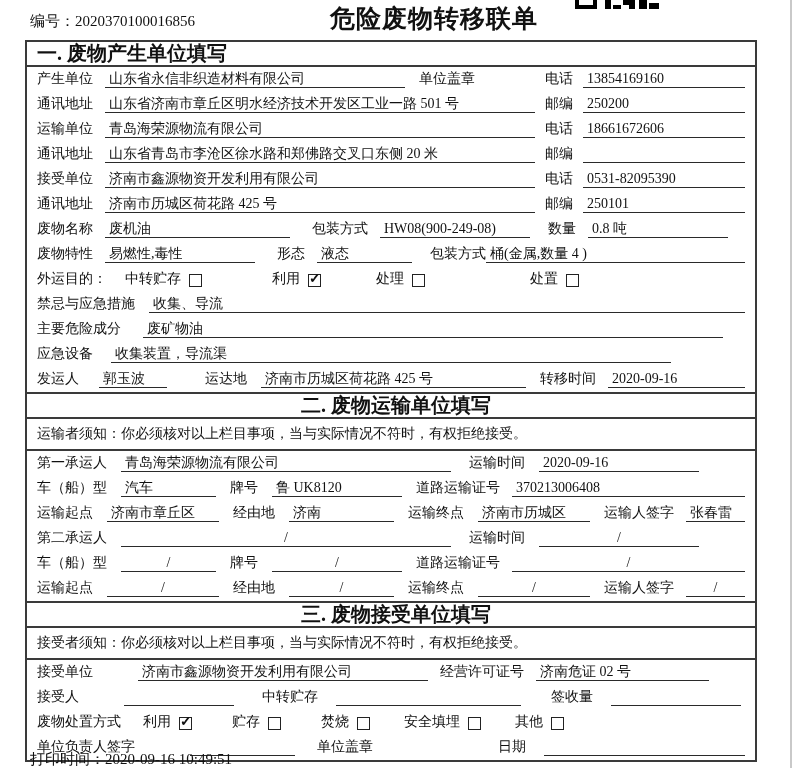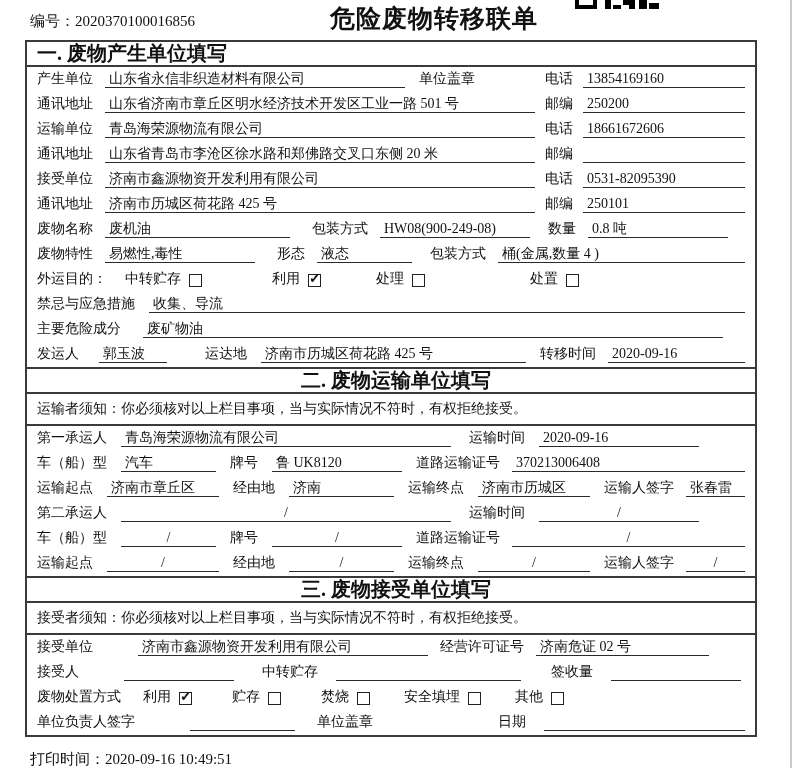--- a/index.html
+++ b/index.html
@@ -100,21 +100,21 @@
       <span class="lbl" style="margin-left:18px;">数量</span>
       <span class="u" style="width:140px;margin-left:12px;">0.8 吨</span>
     </div>
 
     <div class="row">
       <span class="lbl">废物特性</span>
       <span class="u" style="width:150px;margin-left:12px;">易燃性,毒性</span>
       <span class="lbl" style="margin-left:22px;">形态</span>
       <span class="u" style="width:95px;margin-left:12px;">液态</span>
       <span class="lbl" style="margin-left:18px;">包装方式</span>
-      <span class="u fx" style="margin-left:12px;">桶(金属,数量 4 )</span>
+      <span class="u fx" style="margin-left:0;">桶(金属,数量 4 )</span>
     </div>
 
     <div class="row">
       <span class="lbl">外运目的：</span>
       <span class="opt" style="margin-left:18px;">
         <span class="lbl">中转贮存</span>
         <span class="cb"></span>
       </span>
       <span class="opt" style="margin-left:70px;">
         <span class="lbl">利用</span>
@@ -133,20 +133,24 @@
     <div class="row">
       <span class="lbl">禁忌与应急措施</span>
       <span class="u fx" style="margin-left:14px;">收集、导流</span>
     </div>
 
     <div class="row">
       <span class="lbl">主要危险成分</span>
       <span class="u" style="width:580px;margin-left:22px;">废矿物油</span>
     </div>
 
+    <div class="row">
+      <span class="lbl">应急设备</span>
+      <span class="u" style="width:560px;margin-left:18px;">收集装置，导流渠</span>
+    </div>
 
     <div class="row">
       <span class="lbl">发运人</span>
       <span class="u" style="width:68px;margin-left:20px;">郭玉波</span>
       <span class="lbl" style="margin-left:38px;">运达地</span>
       <span class="u" style="width:265px;margin-left:14px;">济南市历城区荷花路 425 号</span>
       <span class="lbl" style="margin-left:14px;">转移时间</span>
       <span class="u fx" style="margin-left:12px;">2020-09-16</span>
     </div>
 

